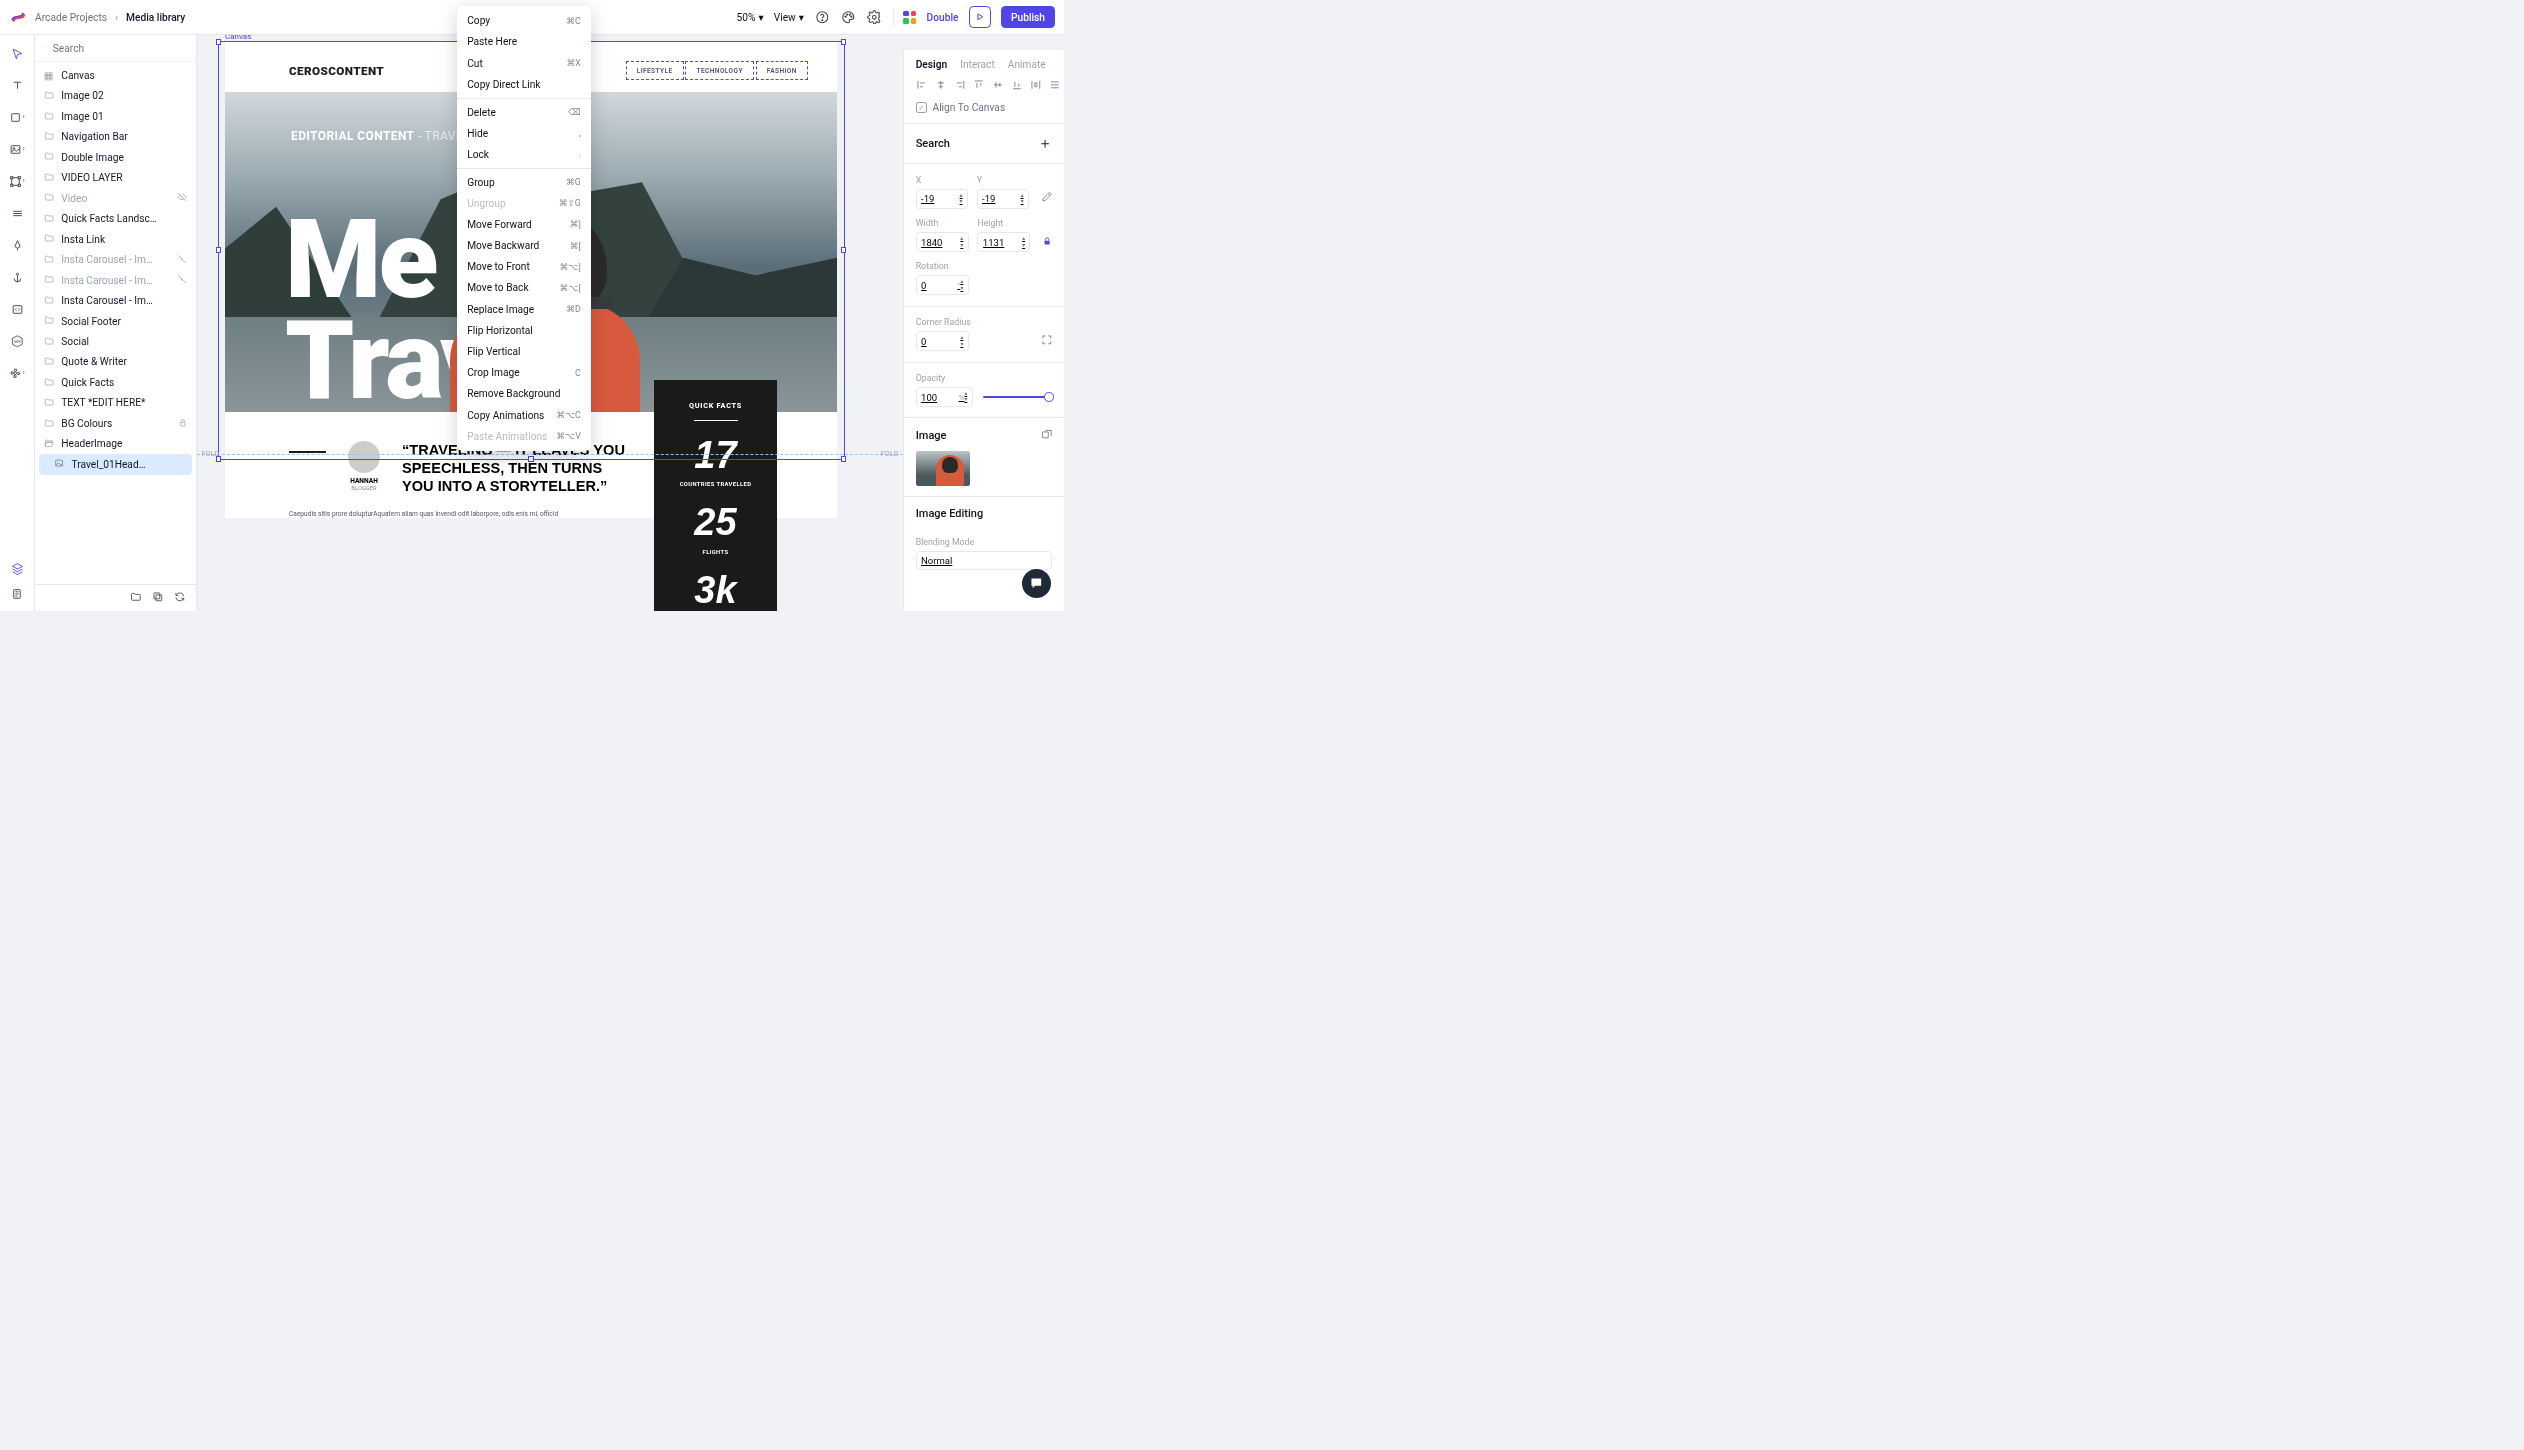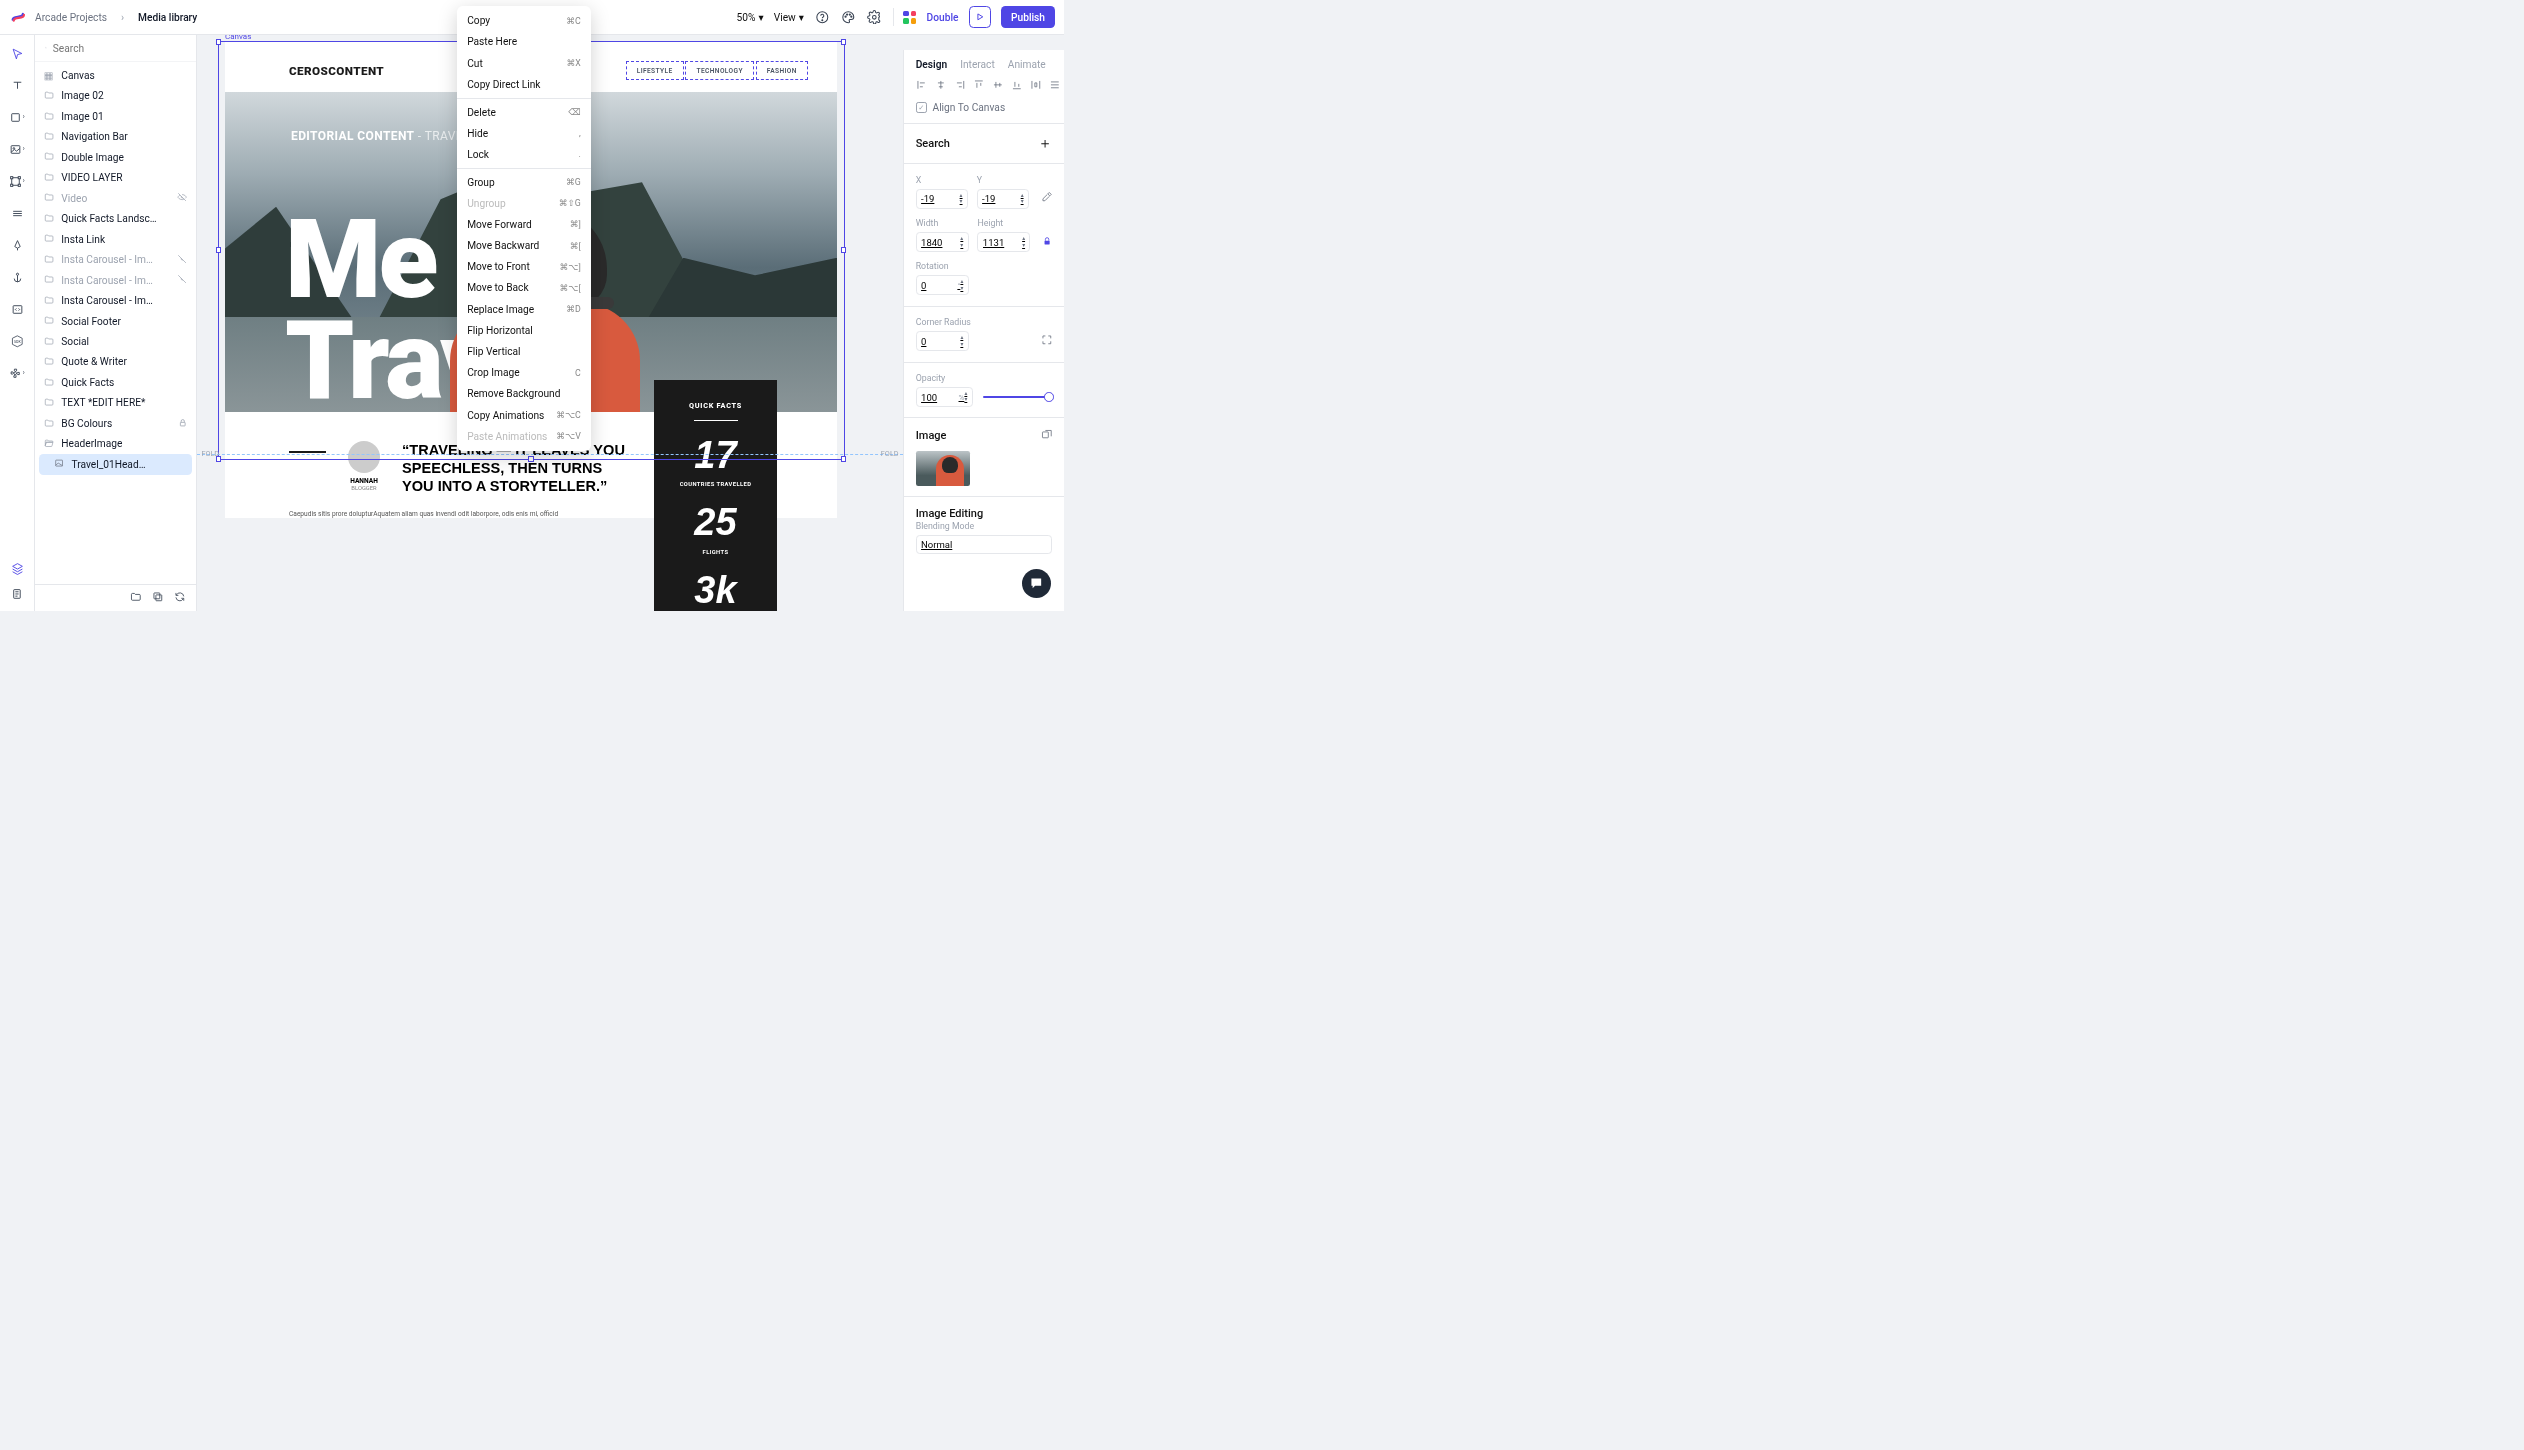--- a/index.html
+++ b/index.html
@@ -1,21 +1,21 @@
 <!DOCTYPE html>
 <html style="font-size:11.7px"><head>
 <meta charset="utf-8">
 <style>
 * { margin: 0; padding: 0; box-sizing: border-box; font-family: -apple-system, BlinkMacSystemFont, "Segoe UI", Roboto, sans-serif; }
 body { width: 1064px; height: 611px; background: #f0f2f5; overflow: hidden; position: relative; }
 
 
 .topbar { height: 35px; background: #fff; border-bottom: 0.7px solid #e5e7eb; display: flex; align-items: center; padding: 0 8.8px; gap: 8.8px; }
 .logo { width: 17.5px; height: 17.5px; }
-.crumbs { display: flex; align-items: center; gap: 14px; font-size: 10.2px; color: #6b7280; }
+.crumbs { display: flex; align-items: center; gap: 8px; font-size: 10.2px; color: #6b7280; }
 .crumbs .sep { color: #9ca3af; }
 .crumbs .cur { color: #111827; font-weight: 500; }
 .top-spacer { flex: 1; }
 .top-right { display: flex; align-items: center; gap: 10.2px; }
 .zoom { font-size: 10.2px; color: #111; display: flex; align-items: center; gap: 2.9px; }
 .icon-btn { width: 16px; height: 16px; display: flex; align-items: center; justify-content: center; color: #374151; cursor: pointer; }
 .divider-v { width: 0.7px; height: 17.5px; background: #e5e7eb; }
 .share { color: #4f46e5; font-size: 10.2px; font-weight: 500; cursor: pointer; }
 .preview-btn { width: 22px; height: 22px; border: 0.7px solid #4f46e5; border-radius: 4.4px; display: flex; align-items: center; justify-content: center; color: #4f46e5; }
 .publish { background: #4f46e5; color: #fff; padding: 5.1px 10.2px; border-radius: 4.4px; font-size: 10.2px; font-weight: 500; cursor: pointer; }
@@ -644,21 +644,21 @@
     <div class="rp-sec-h" style="margin-bottom:7.3px">
         <span>Image</span>
         <span style="color:#6b7280"><svg width="11.7" height="11.7" viewBox="0 0 24 24" fill="none" stroke="currentColor" stroke-width="1.7">
             <rect x="3" y="6" width="12" height="12" rx="1"></rect>
             <path d="M9 3h12v12"></path>
           </svg></span>
       </div>
     <div class="thumb-img"></div>
   </div>
   <div class="rp-sec">
-    <div class="rp-sec-h" style="margin-bottom:1px">
+    <div class="rp-sec-h" style="margin-bottom:17px">
         <span>Image Editing</span>
       </div>
     <div class="rp-lab">Blending Mode</div>
     <div class="rp-inp">
         <span>Normal</span>
       </div>
   </div>
 </div>
 
 <div class="ctx">

